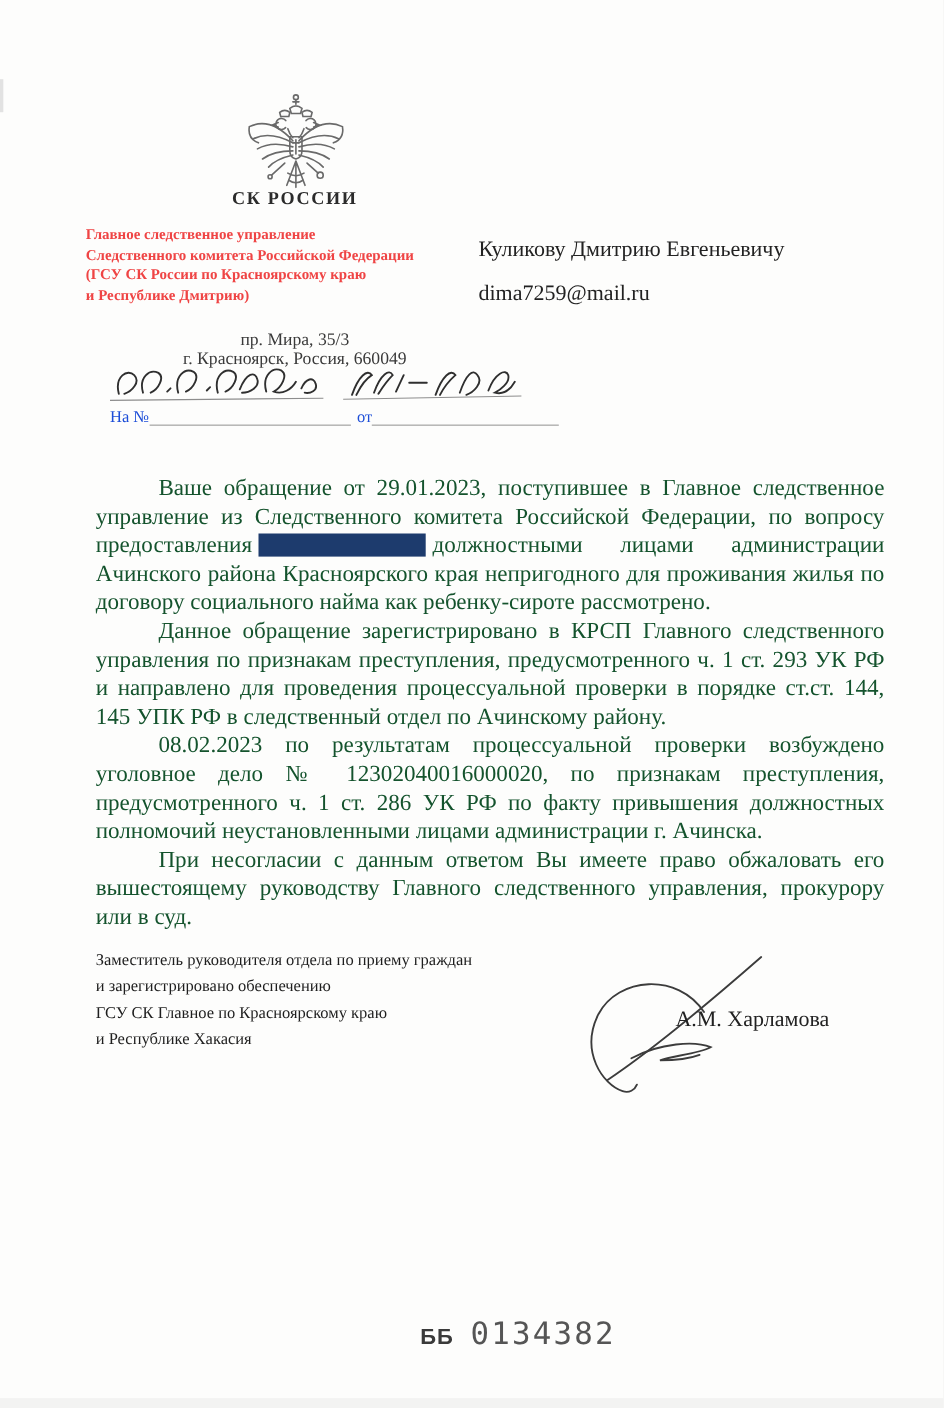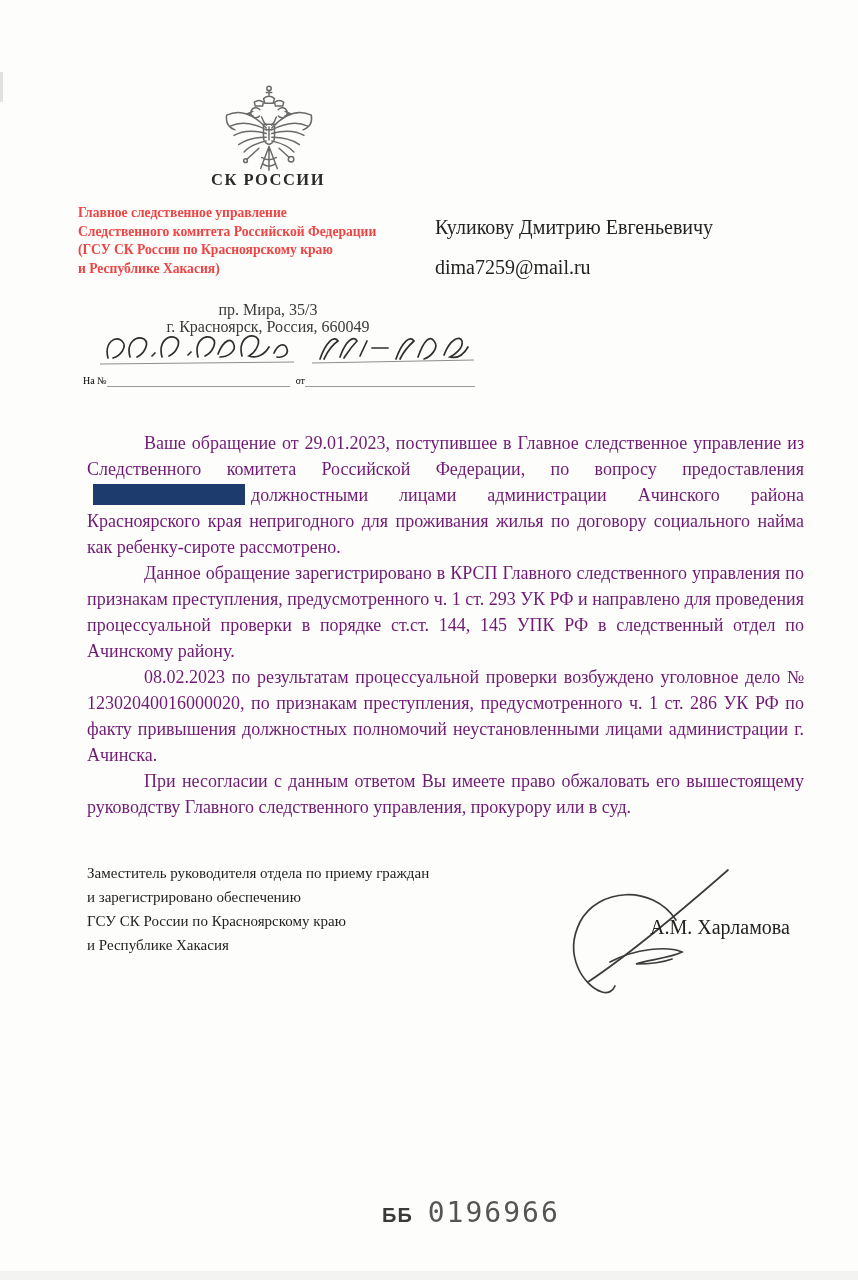--- a/index.html
+++ b/index.html
@@ -24,42 +24,42 @@
   }
   .addr{
     position:absolute;left:78px;top:301px;width:380px;
     text-align:center;font-size:16px;line-height:17px;color:#3a3a3a;
   }
   .recipient{position:absolute;left:435px;top:216px;font-size:20px;color:#222;}
   .recipient .name{margin-bottom:17px;}
   
   .handwriting{position:absolute;left:98px;top:324px;width:380px;height:48px;}
   .refline{
-    position:absolute;left:83px;top:372px;width:400px;
-    font-size:10px;color:#000000;white-space:nowrap;
+    position:absolute;left:100px;top:372px;width:400px;
+    font-size:15px;color:#1d4ed8;white-space:nowrap;
   }
   .refline .blank{display:inline-block;border-bottom:1px solid #9a9a9a;height:14px;vertical-align:-3px;}
   .refline .b1{width:183px;margin-right:6px;}
   .refline .b2{width:170px;}
   
   .body{
     position:absolute;left:87px;top:430px;width:717px;
-    font-size:18px;line-height:26px;text-align:justify;color:#701a75;
+    font-size:21px;line-height:26px;text-align:justify;color:#14532d;
   }
   .body p{margin:0;text-indent:57px;}
   .redaction{
     display:inline-block;width:152px;height:21px;
     vertical-align:-4px;margin:0 6px;
   }
   
   .sig-title{
     position:absolute;left:87px;top:861px;width:500px;
     font-size:15px;line-height:24px;color:#1e1e1e;
   }
-  .signature{position:absolute;left:558px;top:866px;width:250px;height:140px;text-align:center;}
+  .signature{position:absolute;left:522px;top:866px;width:250px;height:140px;text-align:center;}
   .sig-name{
     position:absolute;left:92px;top:50px;
     font-size:20px;color:#222;white-space:nowrap;
     font-family:"Liberation Serif", serif;
   }
   
   .stamp{
     position:absolute;left:382px;top:1196px;
     display:flex;align-items:baseline;gap:15px;
   }
@@ -116,21 +116,21 @@
         <circle cx="84" cy="84" r="3"></circle>
     </svg>
   </div>
 
   <div class="agency">СК РОССИИ</div>
 
   <div class="org">
     <div>Главное следственное управление</div>
     <div>Следственного комитета Российской Федерации</div>
     <div>(ГСУ СК России по Красноярскому краю</div>
-    <div>и Республике Хакасия)</div>
+    <div>и Республике Дмитрию)</div>
   </div>
 
   <div class="addr">
     <div>пр. Мира, 35/3</div>
     <div>г. Красноярск, Россия, 660049</div>
   </div>
 
   <div class="recipient">
     <div class="name">Куликову Дмитрию Евгеньевичу</div>
     <div class="email">dima7259@mail.ru</div>
@@ -156,33 +156,33 @@
   <div class="body">
     <p><span>Ваше обращение от 29.01.2023, поступившее в Главное следственное управление из Следственного комитета Российской Федерации, по вопросу предоставления</span><span class="redaction" style="background: rgb(29, 59, 109);"></span><span>должностными лицами администрации Ачинского района Красноярского края непригодного для проживания жилья по договору социального найма как ребенку-сироте рассмотрено.</span></p>
     <p>Данное обращение зарегистрировано в КРСП Главного следственного управления по признакам преступления, предусмотренного ч. 1 ст. 293 УК РФ и направлено для проведения процессуальной проверки в порядке ст.ст. 144, 145 УПК РФ в следственный отдел по Ачинскому району.</p>
     <p>08.02.2023 по результатам процессуальной проверки возбуждено уголовное дело № 12302040016000020, по признакам преступления, предусмотренного ч. 1 ст. 286 УК РФ по факту привышения должностных полномочий неустановленными лицами администрации г. Ачинска.</p>
     <p>При несогласии с данным ответом Вы имеете право обжаловать его вышестоящему руководству Главного следственного управления, прокурору или в суд.</p>
   </div>
 
   <div class="sig-title">
     <div>Заместитель руководителя отдела по приему граждан</div>
     <div>и зарегистрировано обеспечению</div>
-    <div>ГСУ СК России по Красноярскому краю</div>
+    <div>ГСУ СК Главное по Красноярскому краю</div>
     <div>и Республике Хакасия</div>
   </div>
 
   <div class="signature">
     <svg viewBox="0 0 250 140" width="250" height="140" fill="none" stroke="#3c3c3c" stroke-width="1.7" stroke-linecap="round">
       <path d="M118 54 C94 18 40 22 22 56 C5 90 26 120 44 126 C50 128 55 125 57 120"></path>
       <path d="M30 116 C72 88 122 46 170 4"></path>
       <path d="M52 96 C78 82 110 80 124 86 C113 92 88 94 78 98 C91 98 106 96 114 93"></path>
     </svg>
     <div class="sig-name">А.М. Харламова</div>
   </div>
 
   <div class="stamp">
     <span class="series">ББ</span>
-    <span class="number">0196966</span>
+    <span class="number">0134382</span>
   </div>
 
   <div class="edge-mark"></div>
   <div class="bottom-strip"></div>
 </div>
 
 </body></html>

